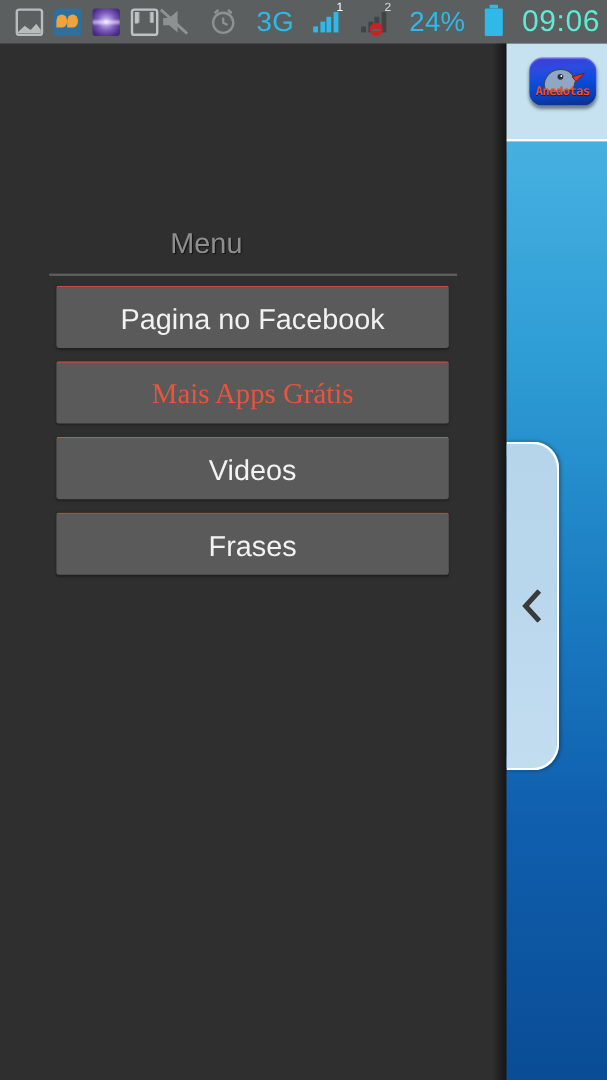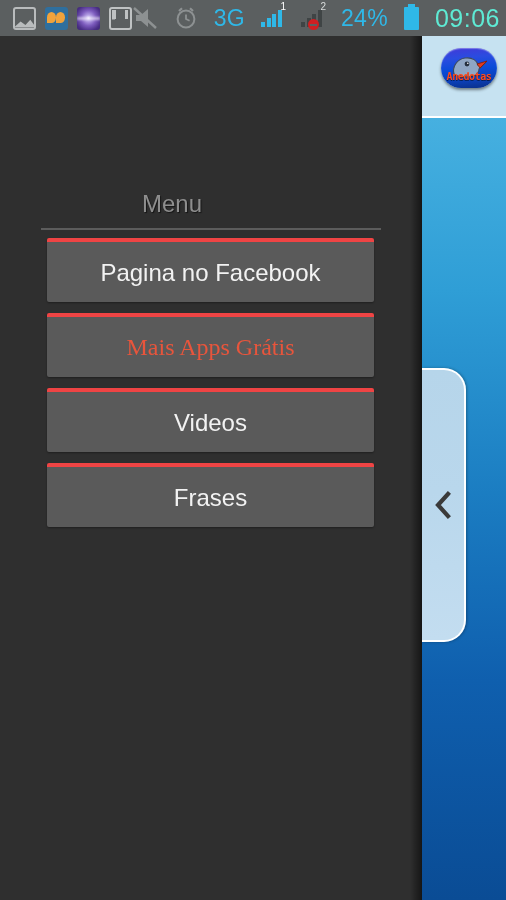--- a/index.html
+++ b/index.html
@@ -212,25 +212,25 @@
 
   #menu-list {
     position: absolute;
     top: 202px; left: 47px;
     width: 327px;
   }
   .menu-btn {
     position: relative;
     display: block;
     width: 327px;
-    height: 64px;
+    height: 52px;
     margin-bottom: 11px;
     background: #5a5a5a;
     border: none;
-    border-top: 4px solid #ef4444;
+    border-top: 1px solid #ef4444;
     border-radius: 2px;
     color: #f2f2f2;
     font-family: "Liberation Sans", sans-serif;
     font-size: 24px;
     line-height: 55px;
     text-align: center;
     cursor: pointer;
     box-shadow: 0 1px 2px rgba(0,0,0,.35);
     white-space: nowrap;
     overflow: hidden;
@@ -250,21 +250,21 @@
     position: absolute;
     top: 0; left: 0;
     width: 506px; height: 82px;
     background: #c6e2f1;
     border-bottom: 2px solid #ffffff;
   }
   #app-logo {
     position: absolute;
     top: 12px; left: 441px;
     width: 56px; height: 40px;
-    border-radius: 23px;
+    border-radius: 11px;
     background: linear-gradient(175deg, #4338d8 0%, #2a4ce0 26%, #0a4bd8 52%, #0b3fb6 78%, #0a2f86 100%);
     box-shadow: 0 2px 3px rgba(0,0,0,.45), inset 0 1px 1px rgba(255,255,255,.35);
     overflow: hidden;
   }
   #logo-bird {
     position: absolute;
     left: 9px; top: 6px;
     width: 38px; height: 25px;
   }
   #logo-word {

